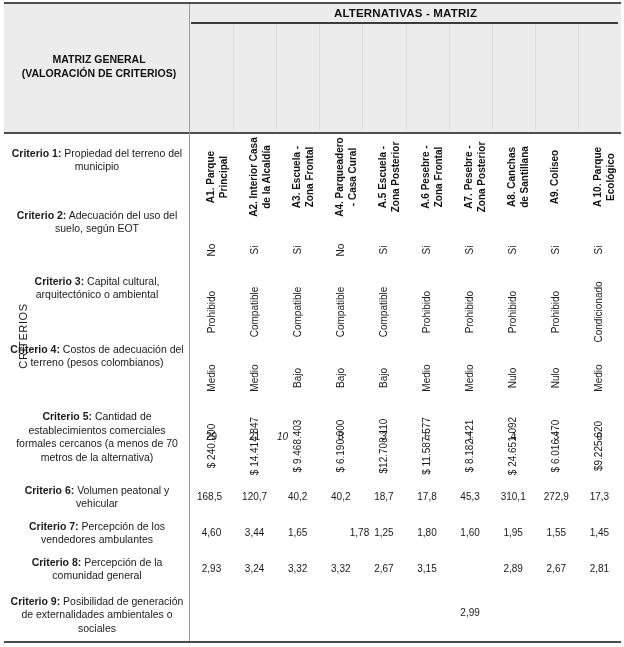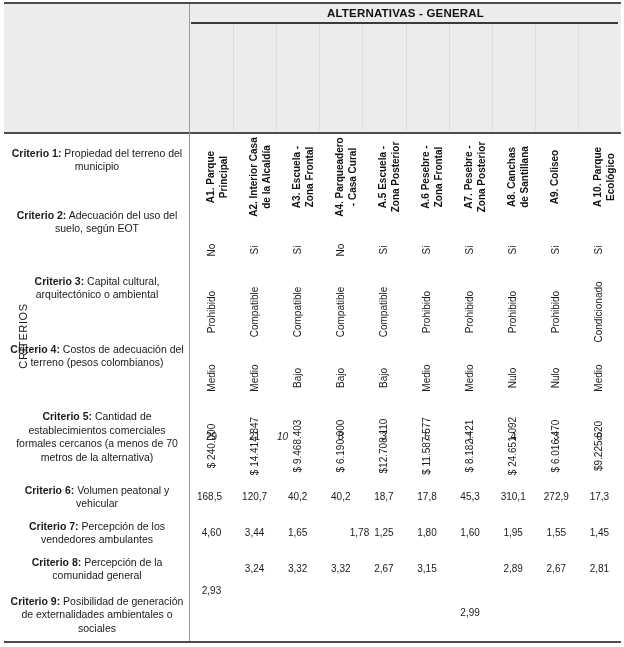--- a/index.html
+++ b/index.html
@@ -165,23 +165,27 @@
 
 <div id="page">
 
   <div class="header-band"></div>
 
   <div class="frame-top"></div>
   <div class="header-rule"></div>
   <div class="frame-bottom"></div>
   <div class="col-divider"></div>
 
-  <div class="alt-title">ALTERNATIVAS - GENERAL</div>
+  <div class="alt-title">ALTERNATIVAS - MATRIZ</div>
   <div class="alt-rule"></div>
 
+  <div class="matrix-title">
+    <span>MATRIZ GENERAL</span><br>
+    <span>(VALORACIÓN DE CRITERIOS)</span>
+  </div>
 
   <div class="criterios-label">CRITERIOS</div>
 
   <div id="ticks">
       <div class="col-tick" style="left: 233.1px;"></div>
       <div class="col-tick" style="left: 276.2px;"></div>
       <div class="col-tick" style="left: 319.3px;"></div>
       <div class="col-tick" style="left: 362.4px;"></div>
       <div class="col-tick" style="left: 405.5px;"></div>
       <div class="col-tick" style="left: 448.6px;"></div>
@@ -303,21 +307,21 @@
       <div class="cell horiz" style="left: 190px; top: 527px;">4,60</div>
       <div class="cell horiz" style="left: 233.1px; top: 527px;">3,44</div>
       <div class="cell horiz" style="left: 276.2px; top: 527px;">1,65</div>
       <div class="cell horiz" style="left: 338px; top: 527px;">1,78</div>
       <div class="cell horiz" style="left: 362.4px; top: 527px;">1,25</div>
       <div class="cell horiz" style="left: 405.5px; top: 527px;">1,80</div>
       <div class="cell horiz" style="left: 448.6px; top: 527px;">1,60</div>
       <div class="cell horiz" style="left: 491.7px; top: 527px;">1,95</div>
       <div class="cell horiz" style="left: 534.8px; top: 527px;">1,55</div>
       <div class="cell horiz" style="left: 577.9px; top: 527px;">1,45</div>
-      <div class="cell horiz" style="left: 190px; top: 563px; margin-top: 22px;">2,93</div>
+      <div class="cell horiz" style="left: 190px; top: 563px;">2,93</div>
       <div class="cell horiz" style="left: 233.1px; top: 563px; text-align: center;">3,24</div>
       <div class="cell horiz" style="left: 276.2px; top: 563px;">3,32</div>
       <div class="cell horiz" style="left: 319.3px; top: 563px;">3,32</div>
       <div class="cell horiz" style="left: 362.4px; top: 563px;">2,67</div>
       <div class="cell horiz" style="left: 405.5px; top: 563px;">3,15</div>
       <div class="cell horiz" style="left: 448.6px; top: 563px; margin-top: 44px;">2,99</div>
       <div class="cell horiz" style="left: 491.7px; top: 563px;">2,89</div>
       <div class="cell horiz" style="left: 534.8px; top: 563px;">2,67</div>
       <div class="cell horiz" style="left: 577.9px; top: 563px;">2,81</div>
     </div>

